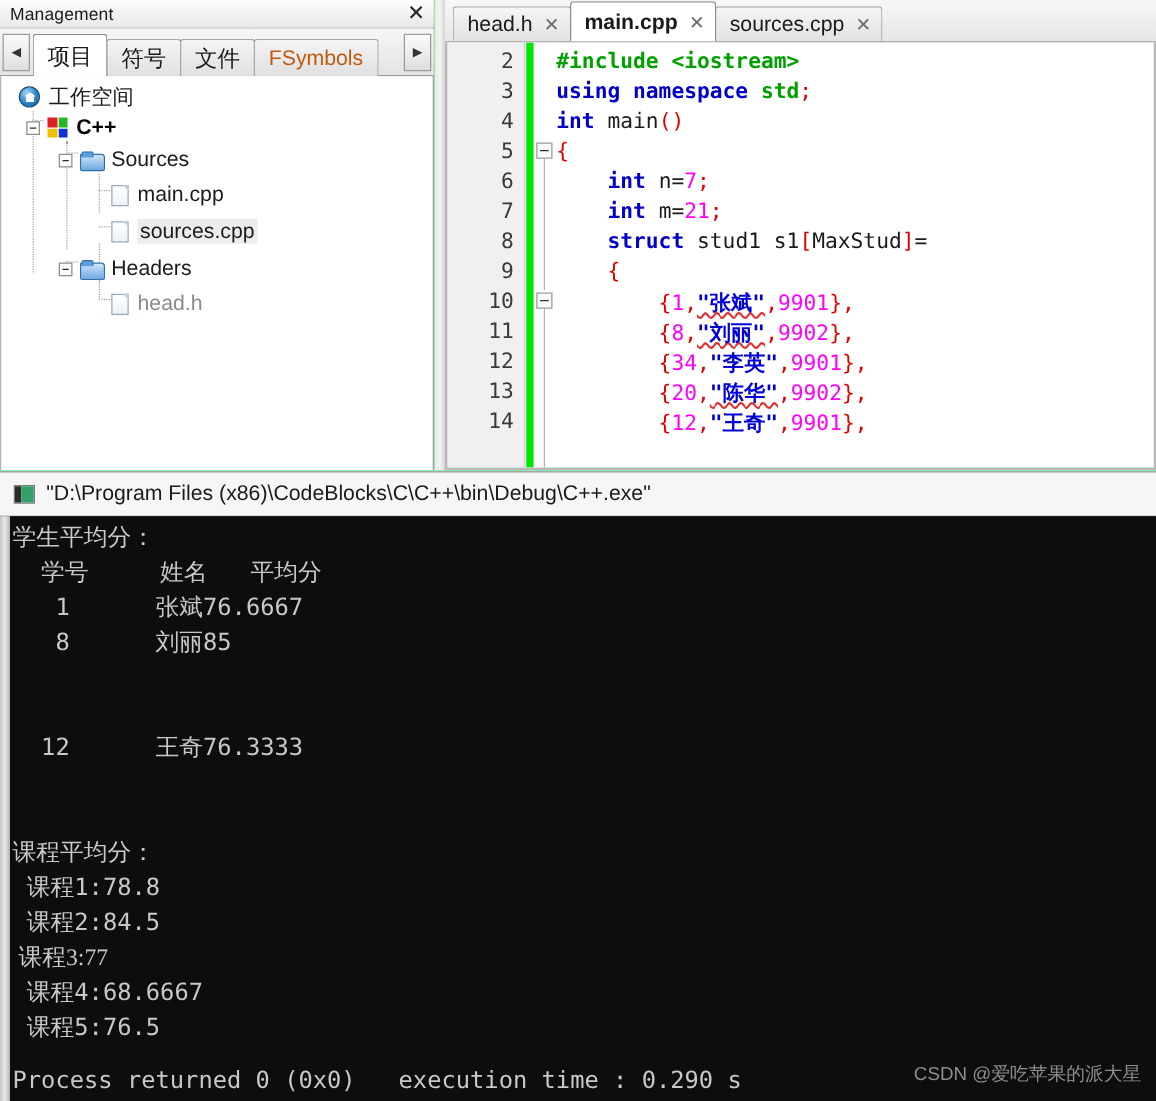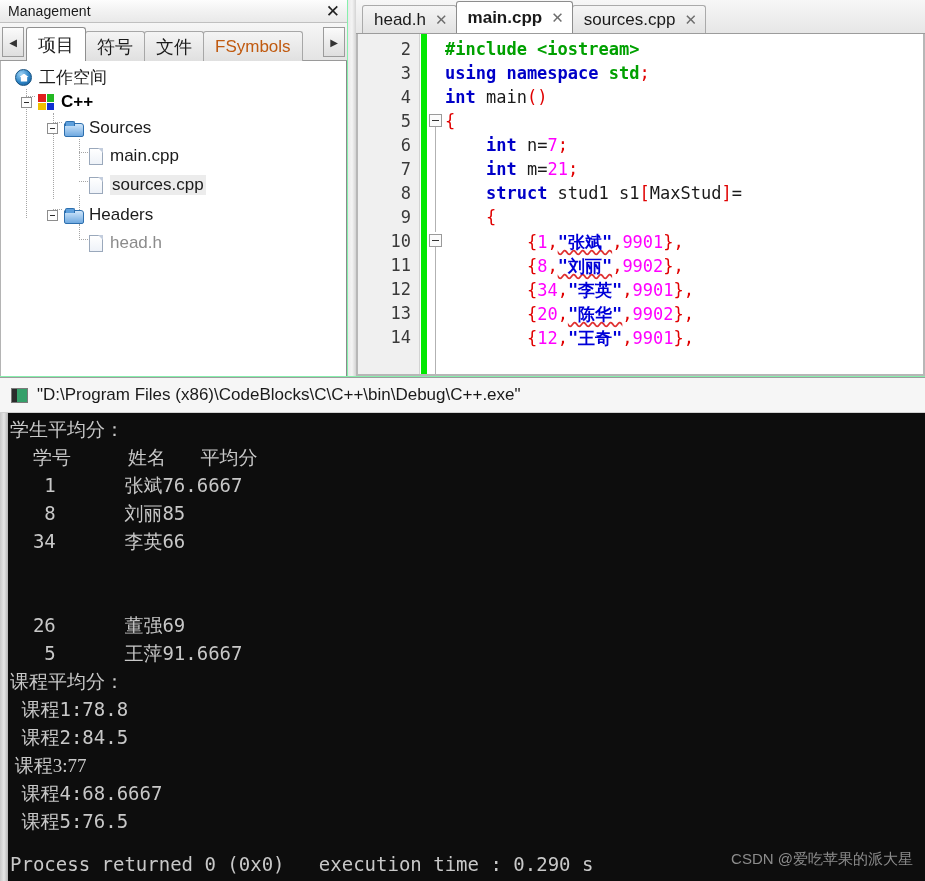--- a/index.html
+++ b/index.html
@@ -413,23 +413,21 @@
       <div id="console-title-text">"D:\Program Files (x86)\CodeBlocks\C\C++\bin\Debug\C++.exe"</div>
     </div>
 
     <div id="console-left-edge"></div>
 
     <div id="console-body">
       <div class="oline" style="top:4px;   left:2px;">学生平均分：</div>
       <div class="oline" style="top:32px;  left:2px;">  学号     姓名   平均分</div>
       <div class="oline" style="top:60px;  left:2px;text-align:center;">   1      张斌76.6667</div>
       <div class="oline" style="top:88px;  left:2px;">   8      刘丽85</div>
-      <div class="oline" style="top:116px; left:2px;">  34      李英66</div>
-      <div class="oline" style="top:200px; left:2px;">  26      董强69</div>
-      <div class="oline" style="top:228px; left:2px;">   5      王萍91.6667</div>
+      <div class="oline" style="top:172px; left:2px;">  12      王奇76.3333</div>
       <div class="oline" style="top:256px; left:2px;text-align:center;">课程平均分：</div>
       <div class="oline" style="top:284px; left:2px;"> 课程1:78.8</div>
       <div class="oline" style="top:312px; left:2px;"> 课程2:84.5</div>
       <div class="oline" style="top:340px; left:2px;font-family:Liberation Serif, serif;"> 课程3:77</div>
       <div class="oline" style="top:368px; left:2px;"> 课程4:68.6667</div>
       <div class="oline" style="top:396px; left:2px;"> 课程5:76.5</div>
 
       <div class="oline" style="top:440px; left:2px;">Process returned 0 (0x0)   execution time : 0.290 s</div>
 
       <div id="watermark">CSDN @爱吃苹果的派大星</div>

